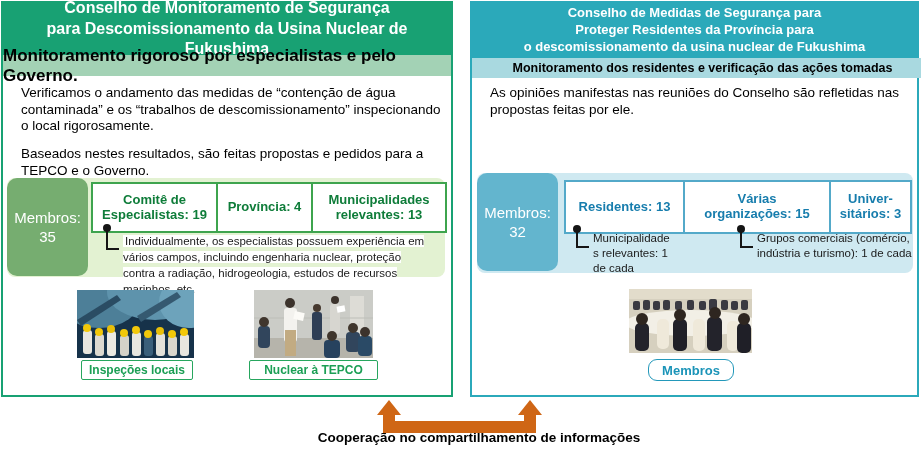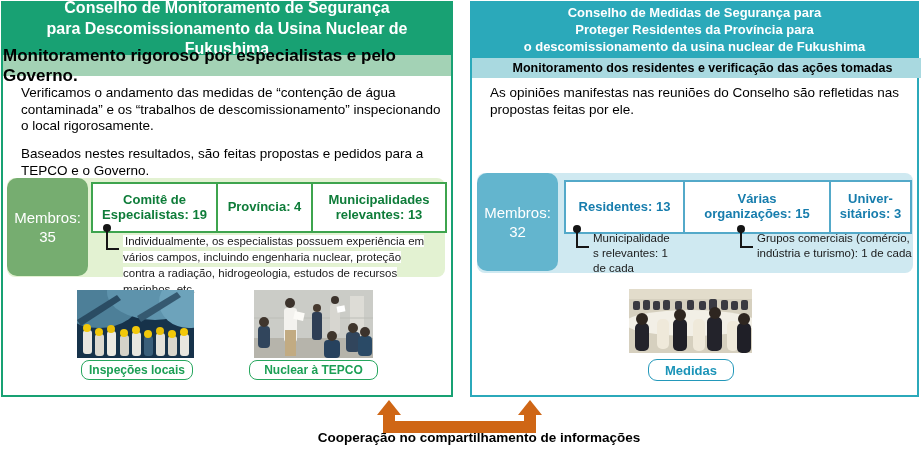--- a/index.html
+++ b/index.html
@@ -29,21 +29,21 @@
   .lp-cells .c3{flex:1;border-left:2px solid #3ea44e;}
   .dot{position:absolute;width:8px;height:8px;border-radius:50%;background:#151515;}
   .vline{position:absolute;width:2px;background:#151515;}
   .hline{position:absolute;height:2px;background:#151515;}
   .lp-note{position:absolute;left:120px;top:230px;width:324px;font-size:11.5px;line-height:16px;color:#1a1a1a;}
   .white-strip{background:#fff;padding:0 2px;}
   .photo{position:absolute;overflow:hidden;}
   .photo svg{display:block;}
   .cap{position:absolute;background:#fff;display:flex;align-items:center;justify-content:center;
     font-weight:bold;}
-  .lp-cap{border:1.5px solid #27a65e;border-radius:8px;color:#1c9f55;font-size:12px;}
+  .lp-cap{border:1.5px solid #27a65e;border-radius:2px;color:#1c9f55;font-size:12px;}
   .lp-cap1{left:78px;top:357px;width:110px;height:18px;}
   .lp-cap2{left:246px;top:357px;width:127px;height:18px;}
   
   .rp{left:470px;width:445px;height:392px;border:2px solid #2ba9ba;}
   .rp-header{position:absolute;left:0;top:0;width:100%;height:55px;background:#2ba9ba;
     color:#fff;font-weight:bold;font-size:13px;line-height:1.3;display:flex;align-items:center;
     justify-content:center;text-align:center;}
   .rp-sub{position:absolute;left:0;top:55px;width:100%;height:20px;background:#a9d9e0;
     color:#000;font-weight:bold;font-size:12.5px;display:flex;align-items:center;justify-content:center;padding-left:8px;}
   .rp-body{position:absolute;left:18px;top:82px;width:412px;font-size:13.5px;line-height:1.24;color:#000;}
@@ -222,21 +222,21 @@
             <circle cx="51" cy="26" r="6" fill="#2e2620"></circle>
           <rect x="64" y="30" width="12" height="32" rx="5" fill="#efe9da"></rect>
           <rect x="78" y="28" width="15" height="34" rx="5" fill="#23232b"></rect>
             <circle cx="86" cy="24" r="6" fill="#2e2620"></circle>
           <rect x="98" y="32" width="12" height="30" rx="5" fill="#efe9da"></rect>
           <rect x="108" y="34" width="14" height="30" rx="5" fill="#1f1f27"></rect>
             <circle cx="115" cy="30" r="6" fill="#2e2620"></circle>
         </g>
       </svg>
     </div>
-    <div class="cap rp-cap">Medidas</div>
+    <div class="cap rp-cap">Membros</div>
   </div>
 
   <div class="arr-head" style="left:377px;top:400px;"></div>
   <div class="arr" style="left:383px;top:413px;width:12px;height:10px;"></div>
   <div class="arr" style="left:383px;top:421px;width:153px;height:12px;"></div>
   <div class="arr" style="left:524px;top:413px;width:12px;height:10px;"></div>
   <div class="arr-head" style="left:518px;top:400px;"></div>
   <div class="footer-label">Cooperação no compartilhamento de informações</div>
 
 </div>

